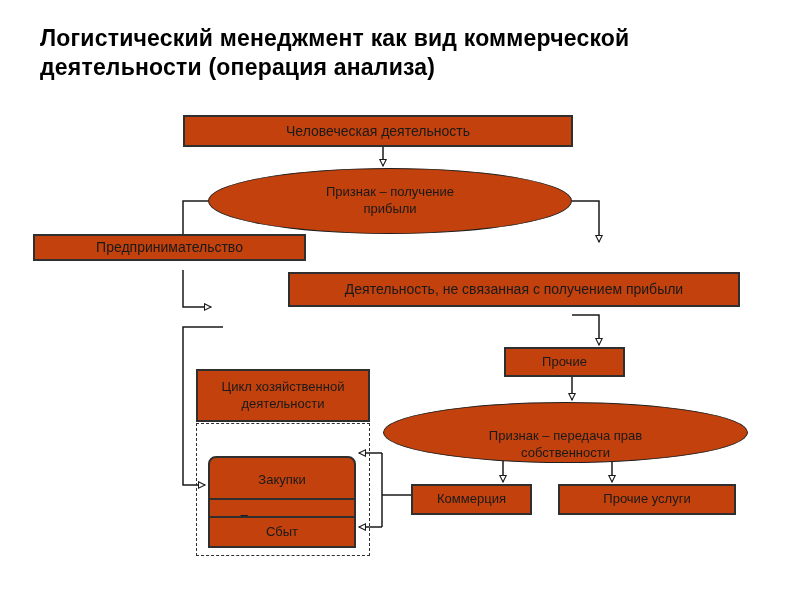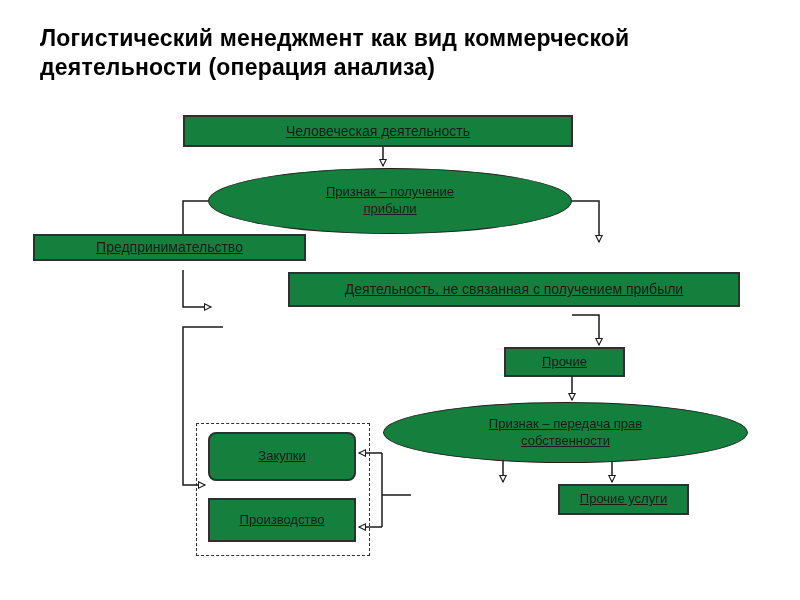--- a/index.html
+++ b/index.html
@@ -6,22 +6,22 @@
   #slide{
     position:relative;width:800px;height:600px;background:#ffffff;overflow:hidden;
     font-family:"Liberation Sans", sans-serif;color:#111111;
   }
   #title{
     position:absolute;left:40px;top:24px;width:720px;text-align:left;
     font-size:23px;font-weight:bold;line-height:1.28;color:#000000;letter-spacing:0.2px;
   }
   .node{
     position:absolute;display:flex;align-items:center;justify-content:center;
-    text-align:center;box-sizing:border-box;background:#15803d;
-    font-size:13px;line-height:1.3;color:#1a1a1a;text-decoration:underline;
+    text-align:center;box-sizing:border-box;background:#c2410c;
+    font-size:13px;line-height:1.3;color:#1a1a1a;
   }
   .rect{border:2px solid #2f2f2f;}
   .big{font-size:14px;}
   .ellipse{border:1.6px solid #1f1f1f;border-radius:50%;}
   .dashedbox{
     position:absolute;box-sizing:border-box;background:transparent;
     border:1.6px dashed #2f2f2f;
   }
   .lbl{display:inline-block;}
   #connectors{position:absolute;left:0;top:0;z-index:1;}
@@ -72,34 +72,43 @@
 
   <div class="node rect big" style="left:288px;top:244px;width:452px;height:35px;margin-top:28px;">
     <span class="lbl">Деятельность, не связанная с получением прибыли</span>
   </div>
 
 
   <div class="node rect" style="left:504px;top:347px;width:121px;height:30px;">
     <span class="lbl">Прочие</span>
   </div>
 
+  <div class="node rect" style="left:196px;top:369px;width:174px;height:53px;">
+    <span class="lbl" style="max-width:150px">Цикл хозяйственной деятельности</span>
+  </div>
 
   <div class="dashedbox" style="left:196px;top:423px;width:174px;height:133px;"></div>
 
-  <div class="node rect" style="left:208px;top:432px;width:148px;height:49px;z-index:3;border-radius:8px;">
+  <div class="node rect" style="left:208px;top:456px;width:148px;height:49px;z-index:3;border-radius:8px;">
     <span class="lbl">Закупки</span>
   </div>
 
   <div class="node rect" style="left:208px;top:474px;width:148px;height:44px;z-index:3;margin-top:24px;">
     <span class="lbl">Производство</span>
   </div>
 
+  <div class="node rect" style="left:208px;top:516px;width:148px;height:32px;z-index:3;">
+    <span class="lbl">Сбыт</span>
+  </div>
 
-  <div class="node ellipse" style="left:383px;top:402px;width:365px;height:61px;">
+  <div class="node ellipse" style="left:383px;top:402px;width:365px;height:61px;align-items:flex-end;">
     <span class="lbl" style="max-width:160px">Признак – передача прав собственности</span>
   </div>
 
+  <div class="node rect" style="left:411px;top:484px;width:121px;height:31px;">
+    <span class="lbl">Коммерция</span>
+  </div>
 
-  <div class="node rect" style="left:558px;top:484px;width:131px;height:31px;">
+  <div class="node rect" style="left:558px;top:484px;width:178px;height:31px;">
     <span class="lbl">Прочие услуги</span>
   </div>
 
 </div>
 
 </body></html>

